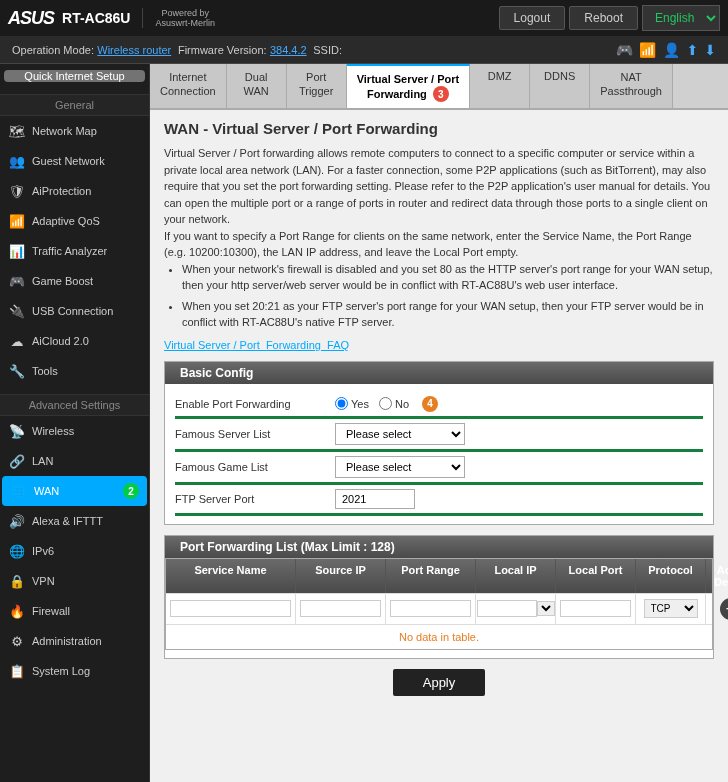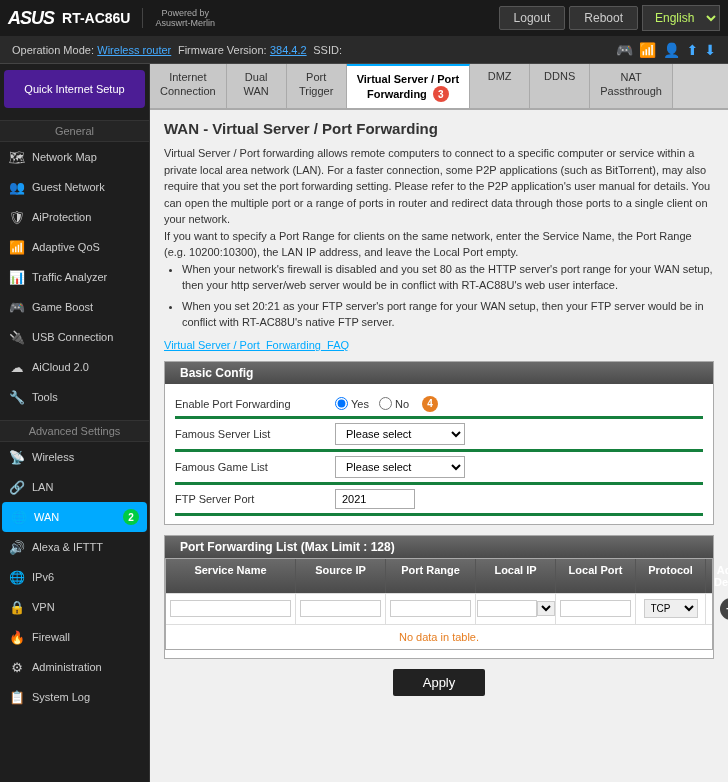--- a/index.html
+++ b/index.html
@@ -8,40 +8,40 @@
     
     .top-bar { display: flex; align-items: center; background: #1a1a1a; height: 36px; padding: 0 8px; }
     .logo { color: #00aaff; font-size: 18px; font-weight: bold; font-style: italic; letter-spacing: -1px; }
     .logo span { color: #fff; }
     .model { color: #fff; font-size: 14px; font-weight: bold; margin-left: 8px; }
     .powered { display: flex; flex-direction: column; align-items: center; margin-left: 12px; border-left: 1px solid #444; padding-left: 12px; }
     .powered-top { color: #aaa; font-size: 9px; }
     .powered-bot { color: #aaa; font-size: 9px; }
     .top-nav { display: flex; align-items: center; margin-left: auto; gap: 4px; }
     .top-nav-btn { background: #333; color: #ccc; border: 1px solid #555; padding: 4px 14px; font-size: 12px; cursor: pointer; border-radius: 2px; }
-    .lang-select { background: #333; color: #bef264; border: 1px solid #555; padding: 4px 8px; font-size: 12px; cursor: pointer; }
+    .lang-select { background: #333; color: #22c55e; border: 1px solid #555; padding: 4px 8px; font-size: 12px; cursor: pointer; }
 
     
     .status-bar { background: #2a2a2a; height: 28px; display: flex; align-items: center; padding: 0 12px; border-bottom: 1px solid #444; }
     .status-bar .label { color: #ccc; font-size: 11px; }
     .status-bar .link { color: #4af; font-size: 11px; text-decoration: underline; cursor: pointer; }
     .status-icons { margin-left: auto; display: flex; gap: 6px; }
     .status-icon { color: #4af; font-size: 14px; }
 
     
     .main-layout { display: flex; height: calc(782px - 64px); }
 
     
     .sidebar { width: 150px; background: #1e1e1e; border-right: 1px solid #333; overflow-y: auto; flex-shrink: 0; }
     .sidebar-section { padding: 6px 0 2px 0; }
     .sidebar-section-title { color: #888; font-size: 11px; text-align: center; padding: 4px 0; border-top: 1px solid #333; border-bottom: 1px solid #333; background: #252525; }
     .sidebar-item { display: flex; align-items: center; padding: 6px 8px; color: #ccc; cursor: pointer; font-size: 11px; gap: 6px; }
     .sidebar-item.active { background: #00aaff; color: #fff; border-radius: 4px; margin: 0 2px; }
     .sidebar-icon { width: 18px; height: 18px; display: flex; align-items: center; justify-content: center; font-size: 13px; flex-shrink: 0; }
-    .quick-setup { background: #4c1d95; margin: 6px 4px; border-radius: 4px; padding: 13px 8px; color: #fff; cursor: pointer; text-align: center; font-size: 11px; }
+    .quick-setup { background: #737373; margin: 6px 4px; border-radius: 4px; padding: 0 8px; color: #fff; cursor: pointer; text-align: center; font-size: 11px; }
 
     
     .content { flex: 1; background: #f0f0f0; overflow-y: auto; }
 
     
     .tabs { display: flex; background: #d0d0d0; border-bottom: 2px solid #aaa; flex-wrap: wrap; }
     .tab { padding: 6px 10px; font-size: 11px; cursor: pointer; background: #c8c8c8; border-right: 1px solid #aaa; color: #333; text-align: center; min-width: 60px; }
     .tab.active { background: #fff; border-top: 2px solid #00aaff; color: #000; font-weight: bold; }
     .tab-badge { display: inline-flex; align-items: center; justify-content: center; background: #e74c3c; color: #fff; border-radius: 50%; width: 16px; height: 16px; font-size: 10px; font-weight: bold; margin-left: 3px; }
 

